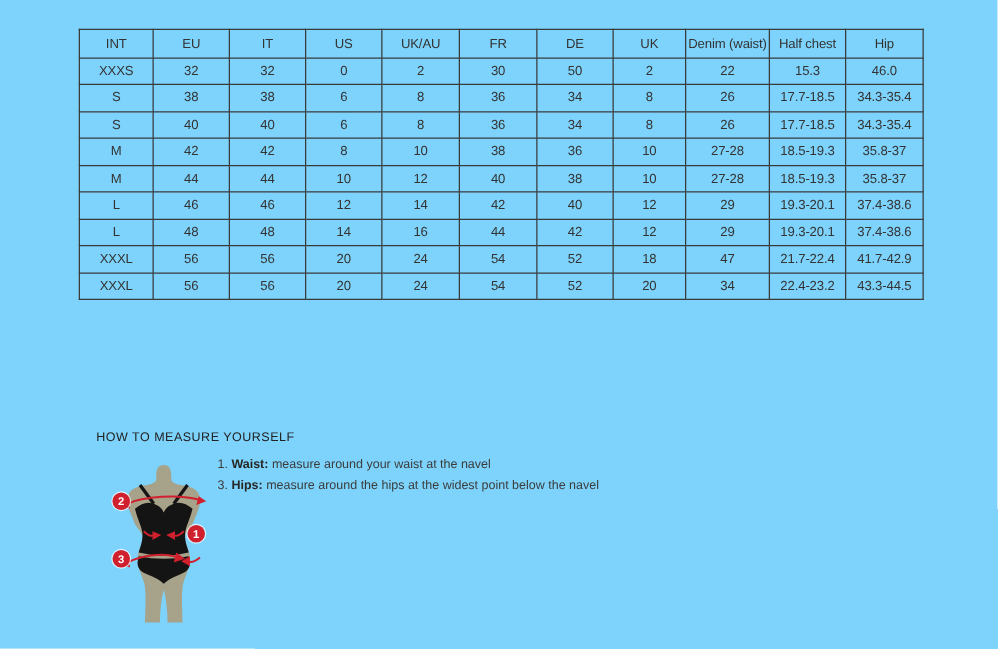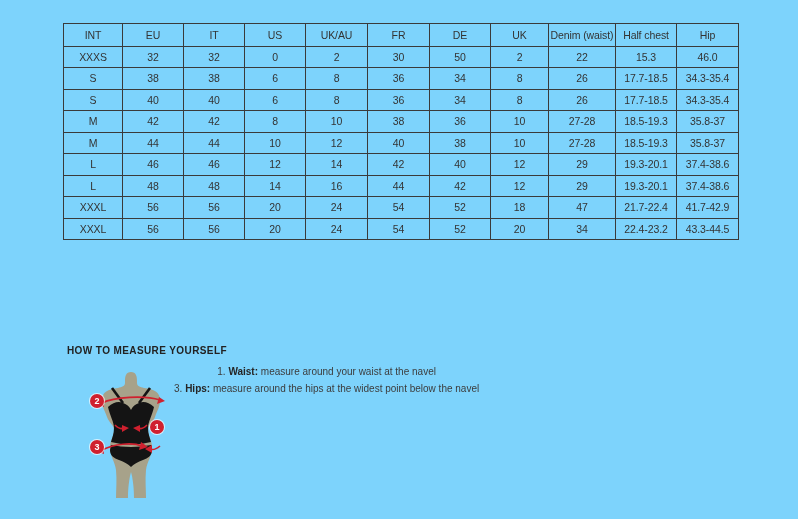--- a/index.html
+++ b/index.html
@@ -15,28 +15,28 @@
   }
   table.size-chart th, table.size-chart td {
     border:1px solid #3a3a3a; padding:0; text-align:center; vertical-align:middle;
     font-size:10.5px; font-weight:400; color:#333; height:20.5px;
     letter-spacing:-0.1px; white-space:nowrap; overflow:hidden;
   }
   table.size-chart thead th { height:21.5px; }
 
   
   .measure-heading {
-    position:absolute; left:67px; top:345px; margin:0;
-    font-size:10px; font-weight:700; letter-spacing:0.4px; color:#222;
+    position:absolute; left:77px; top:345px; margin:0;
+    font-size:10px; font-weight:400; letter-spacing:0.4px; color:#222;
   }
   .steps {
     position:absolute; left:174px; top:366px; margin:0; padding:0; list-style:none;
     font-size:10px; color:#3c3c3c; line-height:11px;
   }
-  .steps li { margin-bottom:5.5px;text-align:center; }
+  .steps li { margin-bottom:5.5px; }
   .step-label { font-weight:700; color:#262626; }
 
   
   .figure { position:absolute; left:82px; top:370px; width:96px; height:130px; }
   .figure svg { position:absolute; left:0; top:0; }
   .badge {
     position:absolute; width:14px; height:14px; border-radius:50%;
     background:#d0202e; color:#fff; font-size:9px; font-weight:700;
     line-height:14px; text-align:center;
     box-shadow:0 0 0 1px rgba(255,255,255,0.7);

